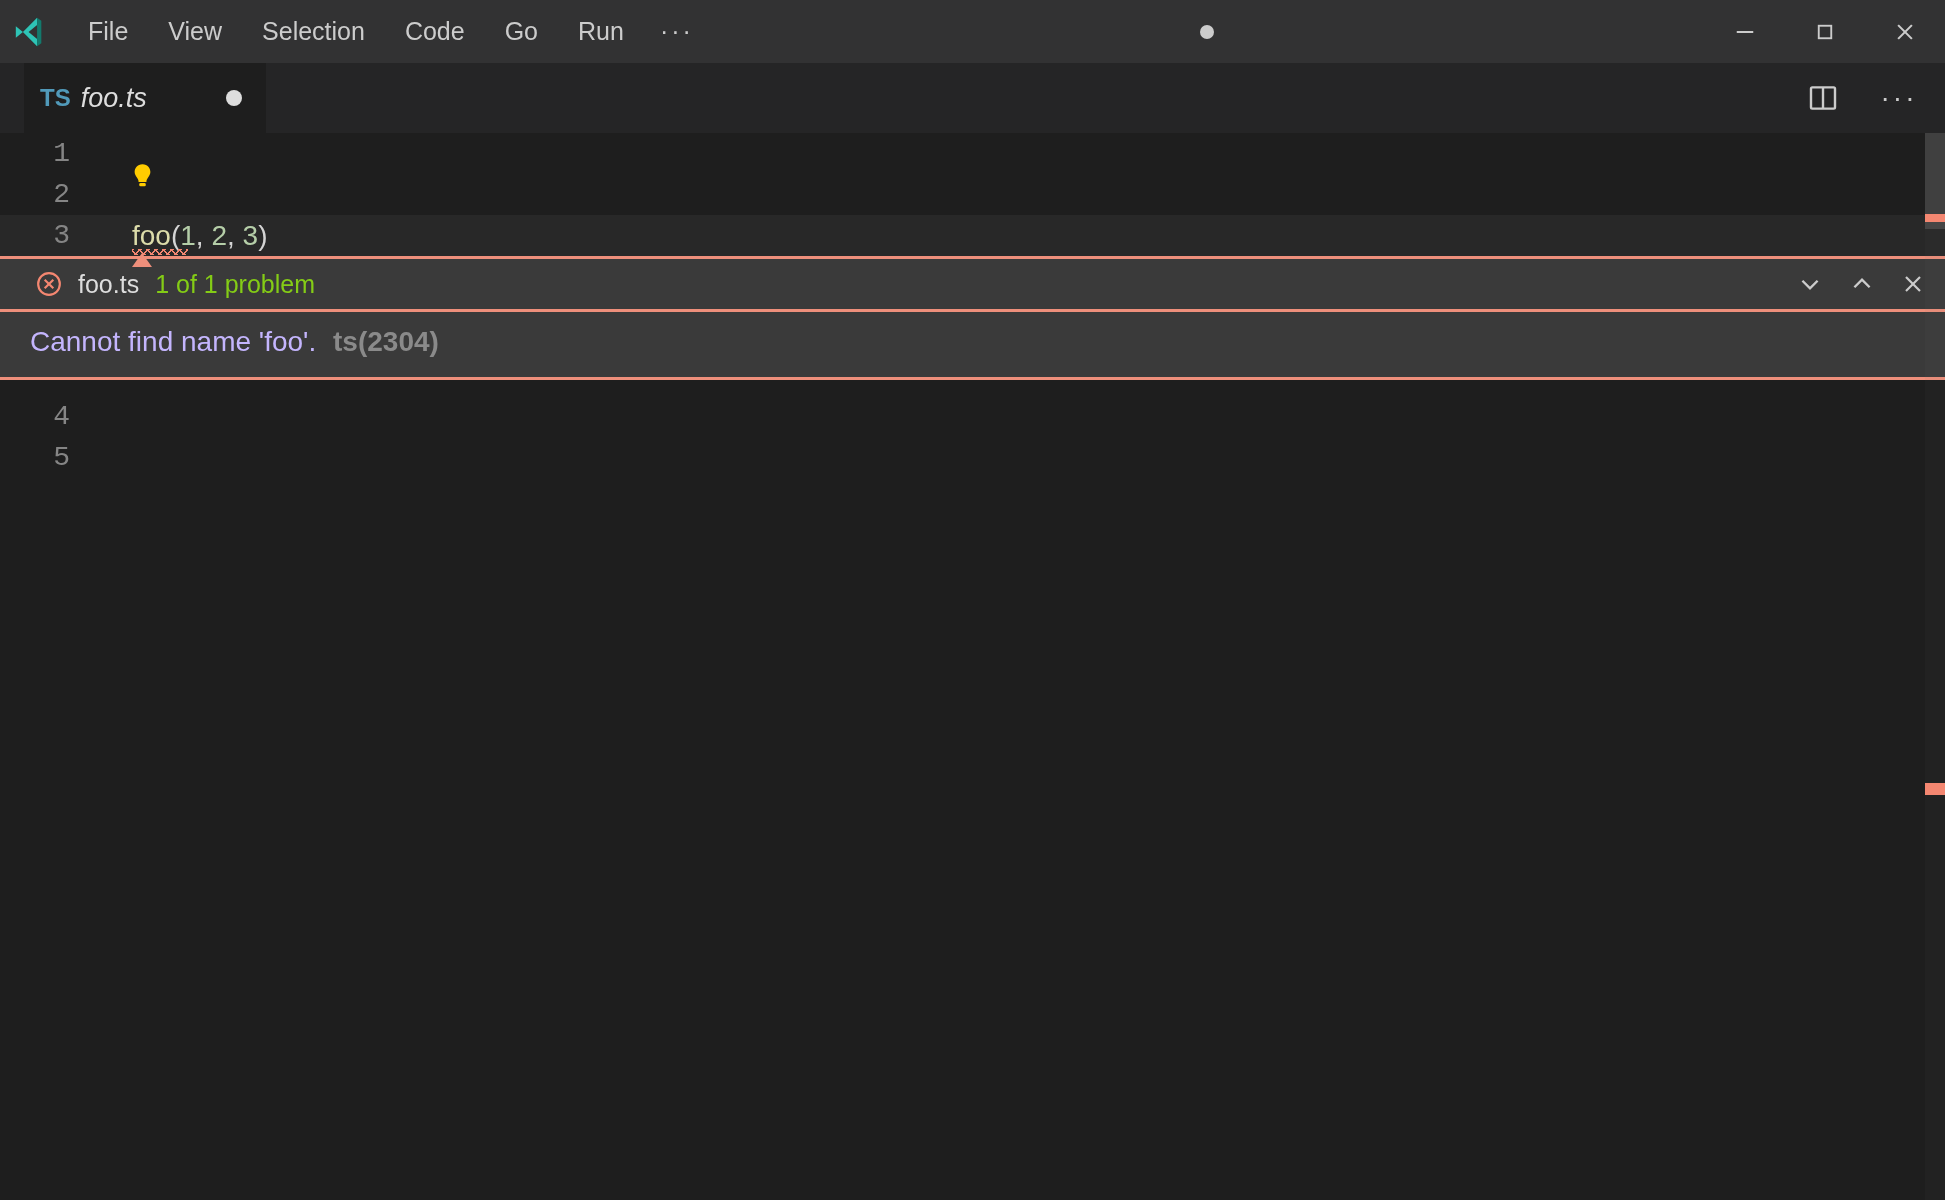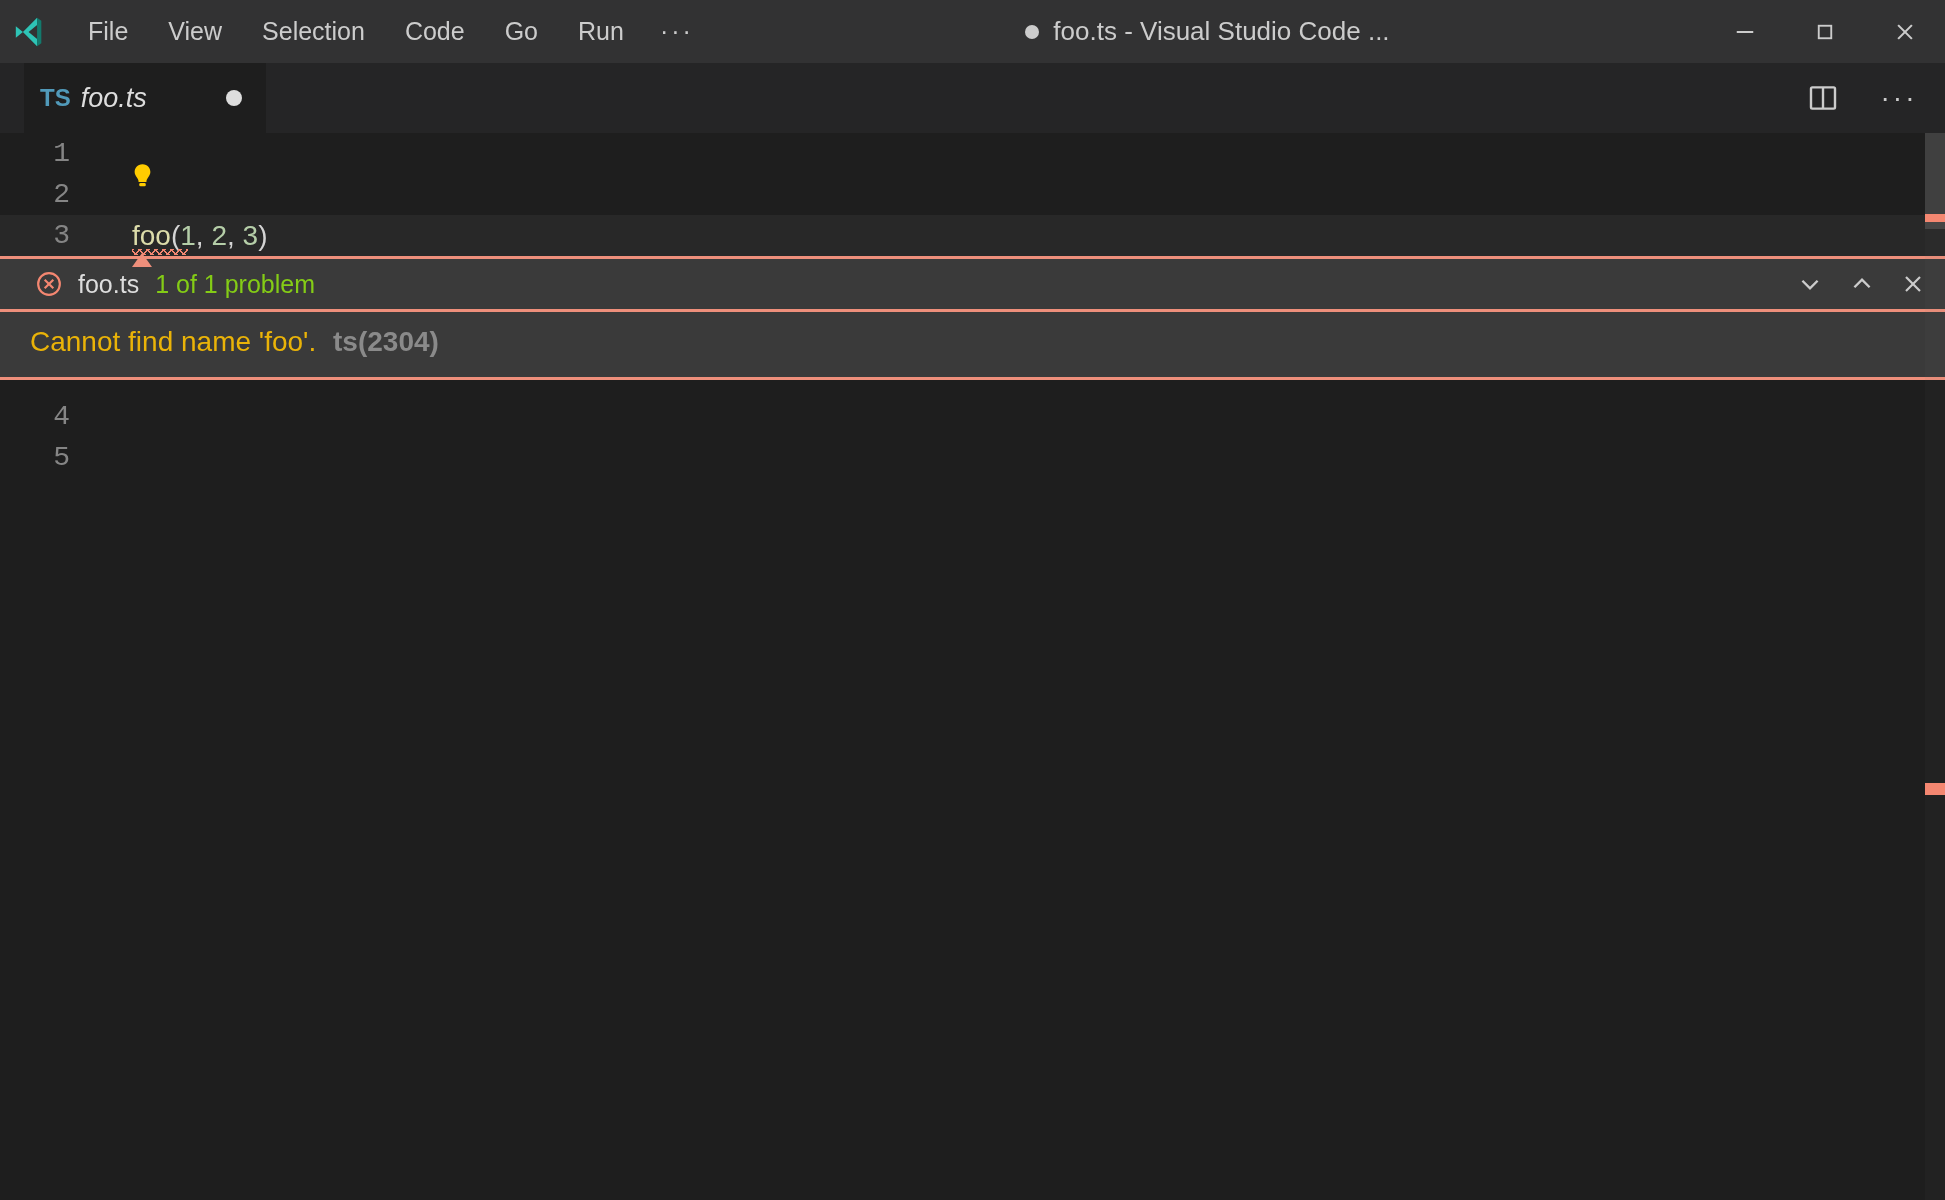--- a/index.html
+++ b/index.html
@@ -46,21 +46,21 @@
   
   .peek { background:#242424; }
   .peek-border { height:3px; background:#ee8f7b; }
   .peek-header { background:#3a3a3a; display:flex; align-items:center; height:50px; padding:0 20px 0 36px; gap:16px; }
   .err-icon { width:26px; height:26px; }
   .peek-file { color:#ddd; font-size:25px; }
   .peek-count { color:#84cc16; font-size:25px; }
   .peek-actions { margin-left:auto; display:flex; gap:26px; align-items:center; }
   .peek-act { cursor:pointer; color:#bbb; display:flex; align-items:center; }
   .peek-body { padding:14px 30px 18px 30px; font-family:Consolas,"Courier New",monospace; font-size:28px; background:#3a3a3a; }
-  .peek-msg { color:#eab308; }
+  .peek-msg { color:#c4b5fd; }
   .peek-code { color:#8a8a8a;font-weight:bold; }
   
   .decoration-overview { position:absolute; top:0; right:0; width:20px; height:1070px; }
   .ov-mark-red { position:absolute; right:0; width:20px; height:8px; background:#f48771; }
   .content-area { position:relative; height:1067px; }
   .scrollbar-v { position:absolute; right:0; top:0; width:20px; height:1067px; background:rgba(121,121,121,.05); }
   .scrollbar-thumb { position:absolute; right:0; top:0; width:20px; height:96px; background:rgba(121,121,121,.35); }
 </style>
 </head>
 <body>
@@ -77,23 +77,20 @@
     <div class="menu-item">File</div>
     <div class="menu-item">View</div>
     <div class="menu-item">Selection</div>
     <div class="menu-item">Code</div>
     <div class="menu-item">Go</div>
     <div class="menu-item">Run</div>
     <div class="menu-more">···</div>
   </div>
   <div class="title-center">
     <span class="title-dot"></span>
-    <span>
-      <span>foo.ts</span><span> - Visual Studio Code ...</span>
-    </span>
   </div>
   <div class="win-controls">
     <div class="win-btn">
       <svg width="22" height="22" viewBox="0 0 16 16">
           <line x1="2" y1="8" x2="14" y2="8" stroke-width="1.5"></line>
         </svg>
     </div>
     <div class="win-btn">
       <svg width="20" height="20" viewBox="0 0 16 16">
           <rect x="3" y="3" width="10" height="10" fill="none" stroke-width="1.5"></rect>

